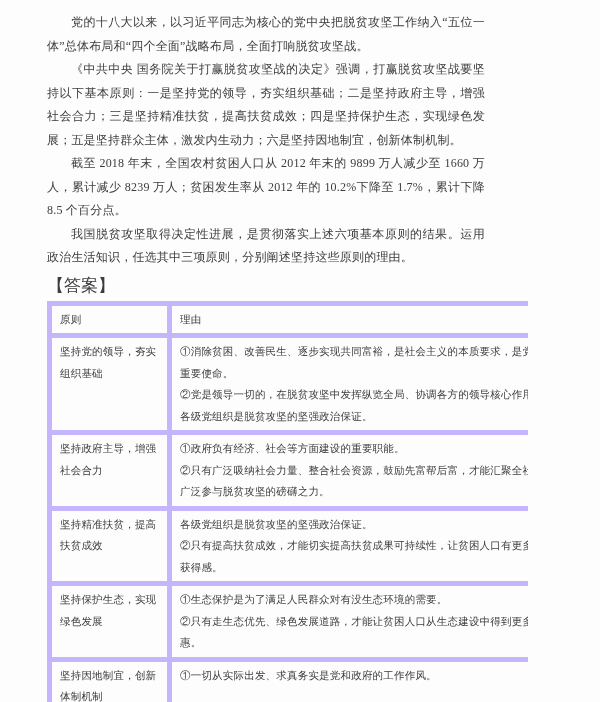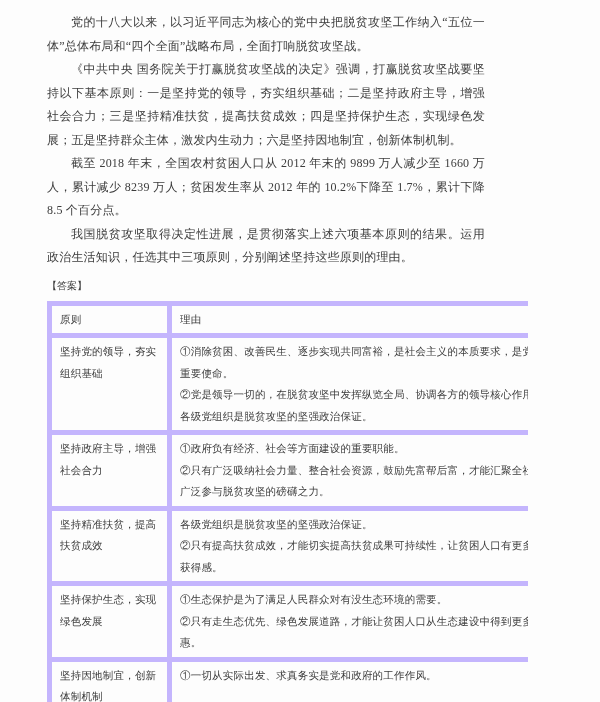--- a/index.html
+++ b/index.html
@@ -23,21 +23,21 @@
   }
   .body-para {
     margin: 0;
     font-size: 12px;
     line-height: 23.5px;
     text-indent: 2em;
     text-align: justify;
     letter-spacing: 0.2px;
   }
   .answer-label {
-    font-size: 10px;
+    font-size: 17px;
     line-height: 18px;
     margin: 7px 0 6px 0;
   }
   table.answer-table {
     border-collapse: collapse;
     table-layout: fixed;
     width: 505px;
   }
   table.answer-table th,
   table.answer-table td {

